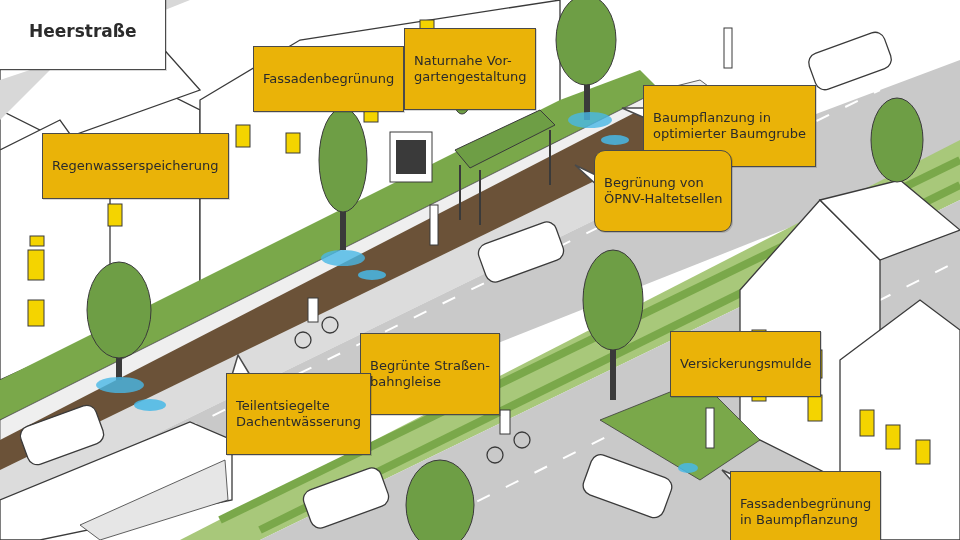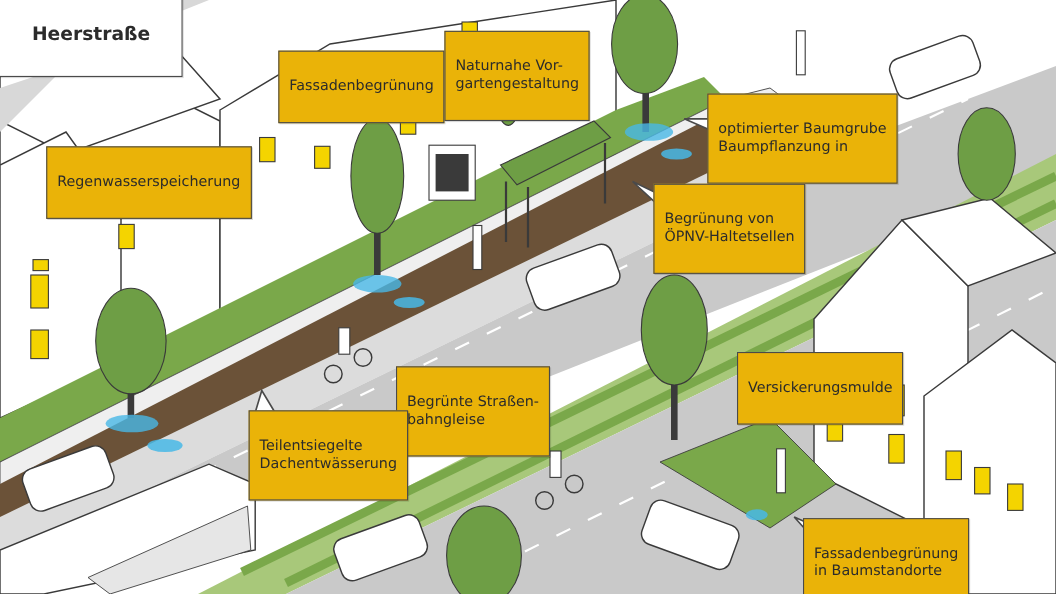--- a/index.html
+++ b/index.html
@@ -199,39 +199,39 @@
 <div class="callout" style="left:42px;top:133px;">
   <span>Regenwasserspeicherung</span>
 </div>
 
 <div class="callout" style="left:404px;top:28px;">
   <span>Naturnahe Vor-</span>
   <span>gartengestaltung</span>
 </div>
 
 <div class="callout" style="left:643px;top:85px;">
+  <span>Baumpflanzung in</span>
   <span>optimierter Baumgrube</span>
-  <span>Baumpflanzung in</span>
-</div>
-
-<div class="callout" style="left:594px;top:167px;">
+</div>
+
+<div class="callout" style="left:594px;top:150px;border-radius:11px;">
   <span>Begrünung von</span>
   <span>ÖPNV-Haltetsellen</span>
 </div>
 
 <div class="callout" style="left:360px;top:333px;">
   <span>Begrünte Straßen-</span>
   <span>bahngleise</span>
 </div>
 
 <div class="callout" style="left:226px;top:373px;">
   <span>Teilentsiegelte</span>
   <span>Dachentwässerung</span>
 </div>
 
-<div class="callout" style="left:670px;top:320px;">
+<div class="callout" style="left:670px;top:331px;">
   <span>Versickerungsmulde</span>
 </div>
 
 <div class="callout" style="left:730px;top:471px;">
   <span>Fassadenbegrünung</span>
-  <span>in Baumstandorte</span>
+  <span>in Baumpflanzung</span>
 </div>
 
 </body></html>

